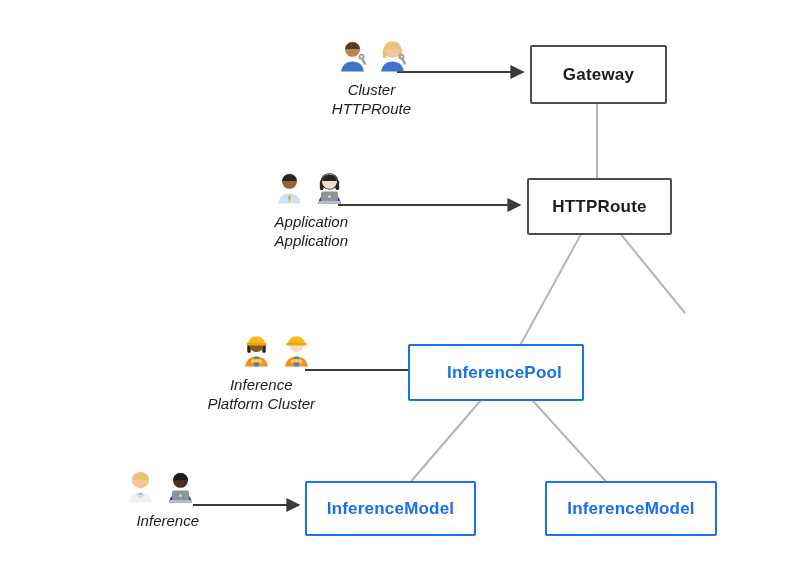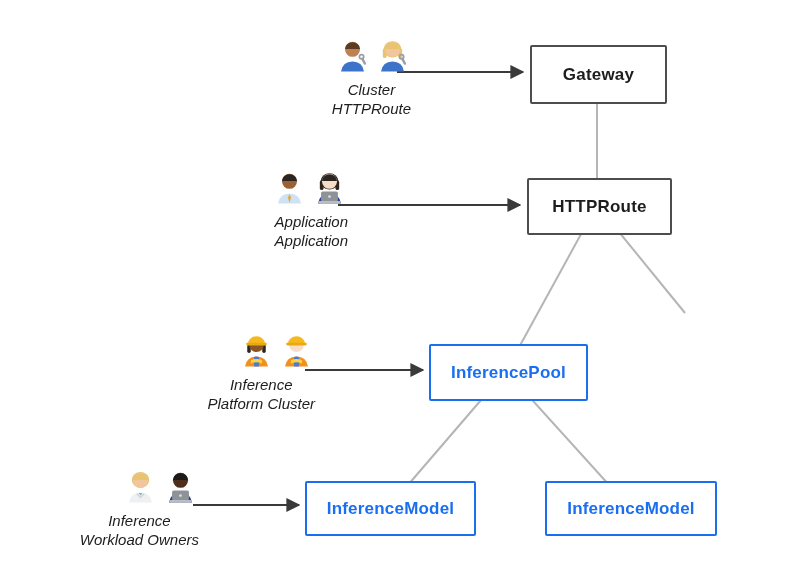--- a/index.html
+++ b/index.html
@@ -42,21 +42,21 @@
     <line x1="305" y1="370" x2="423" y2="370" stroke="#3a3a3a" stroke-width="2" marker-end="url(#ah)"></line>
     <line x1="193" y1="505" x2="299" y2="505" stroke="#3a3a3a" stroke-width="2" marker-end="url(#ah)"></line>
   </svg>
 
   <div class="node core" style="left:530px; top:45px; width:133px; height:55px;">
     <span>Gateway</span>
   </div>
   <div class="node core" style="left:527px; top:178px; width:141px; height:53px;">
     <span>HTTPRoute</span>
   </div>
-  <div class="node ext" style="left:429px; top:344px; width:155px; height:53px;">
+  <div class="node ext" style="left:408px; top:344px; width:155px; height:53px;padding-left:17px;">
     <span>InferencePool</span>
   </div>
   <div class="node ext" style="left:305px; top:481px; width:167px; height:51px;">
     <span>InferenceModel</span>
   </div>
   <div class="node ext" style="left:545px; top:481px; width:168px; height:51px;">
     <span>InferenceModel</span>
   </div>
 
   <div class="actor" style="left:251px; top:36px; width:160px;">
@@ -152,17 +152,16 @@
         <circle cx="18" cy="13" r="7.3" fill="#4f2f1b"></circle>
         <path d="M10.7,12.6 a7.3,6.4 0 0 1 14.6,0 z" fill="#1e1a17"></path>
         <path d="M6.8,34.5 q1.6,-9.8 11.2,-9.8 q9.6,0 11.2,9.8 z" fill="#2c3f98"></path>
         <rect x="9.8" y="22.8" width="16.4" height="10" rx="1.6" fill="#8e9399"></rect>
         <circle cx="18" cy="27.8" r="1.4" fill="#d9dcdf"></circle>
         <rect x="7.2" y="32.2" width="21.6" height="2.6" rx="1.3" fill="#b9bec3"></rect>
       </svg>
     </div>
     <div class="label">
       <div>Inference</div>
-      <div>Workload Owners</div>
     </div>
   </div>
 
 </div>
 
 </body></html>

